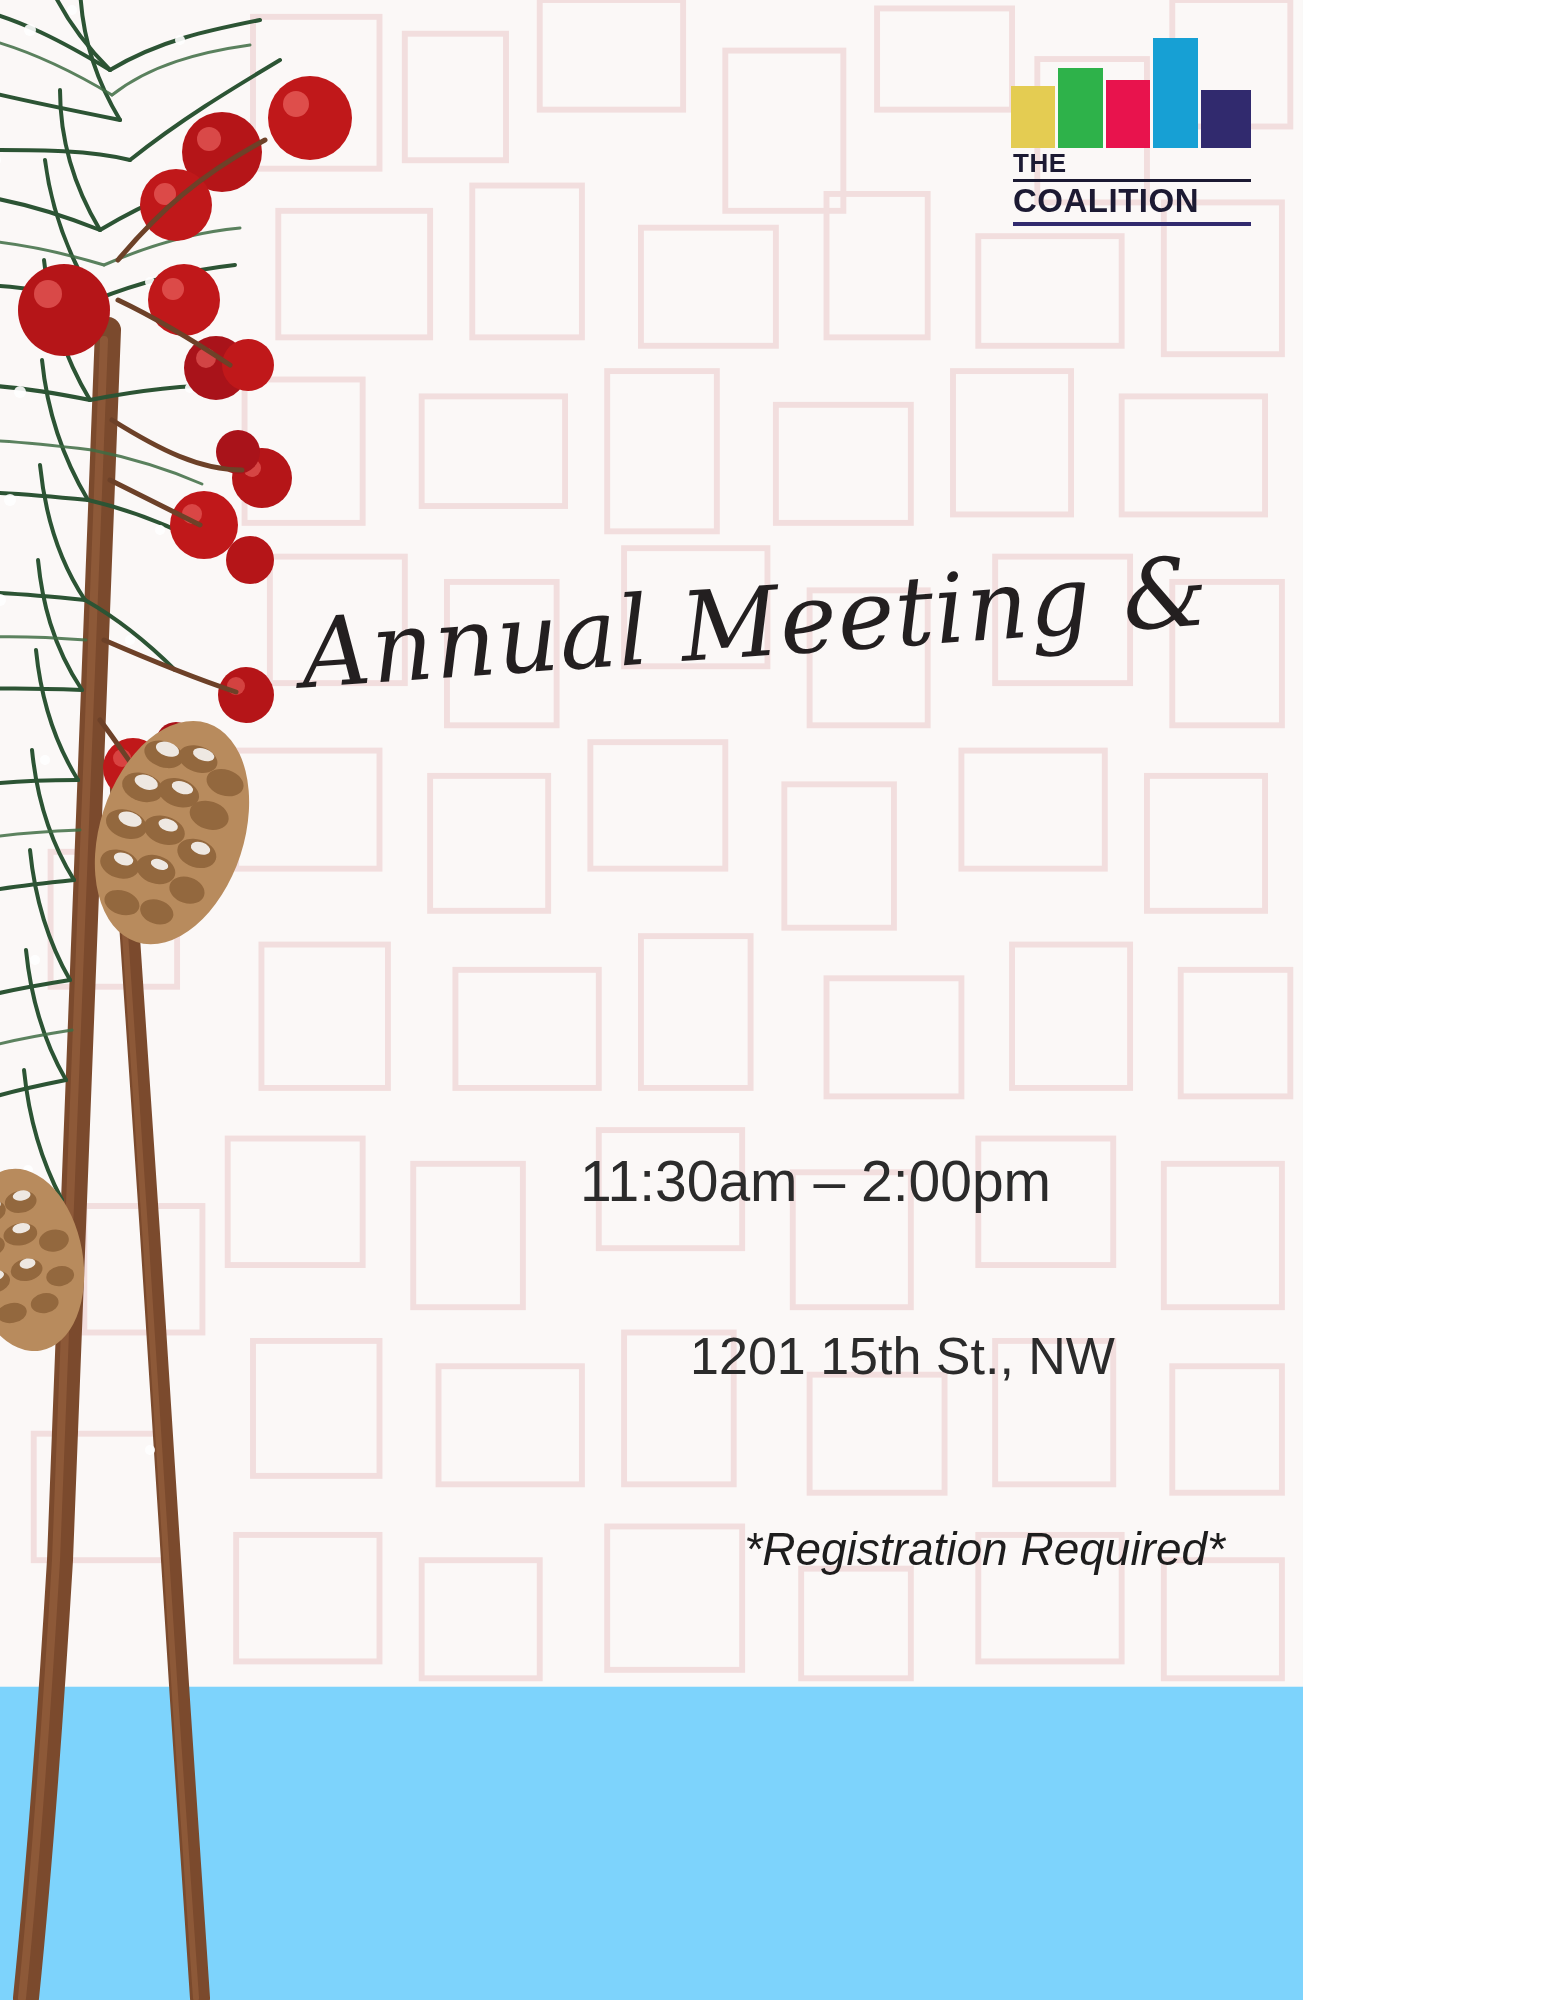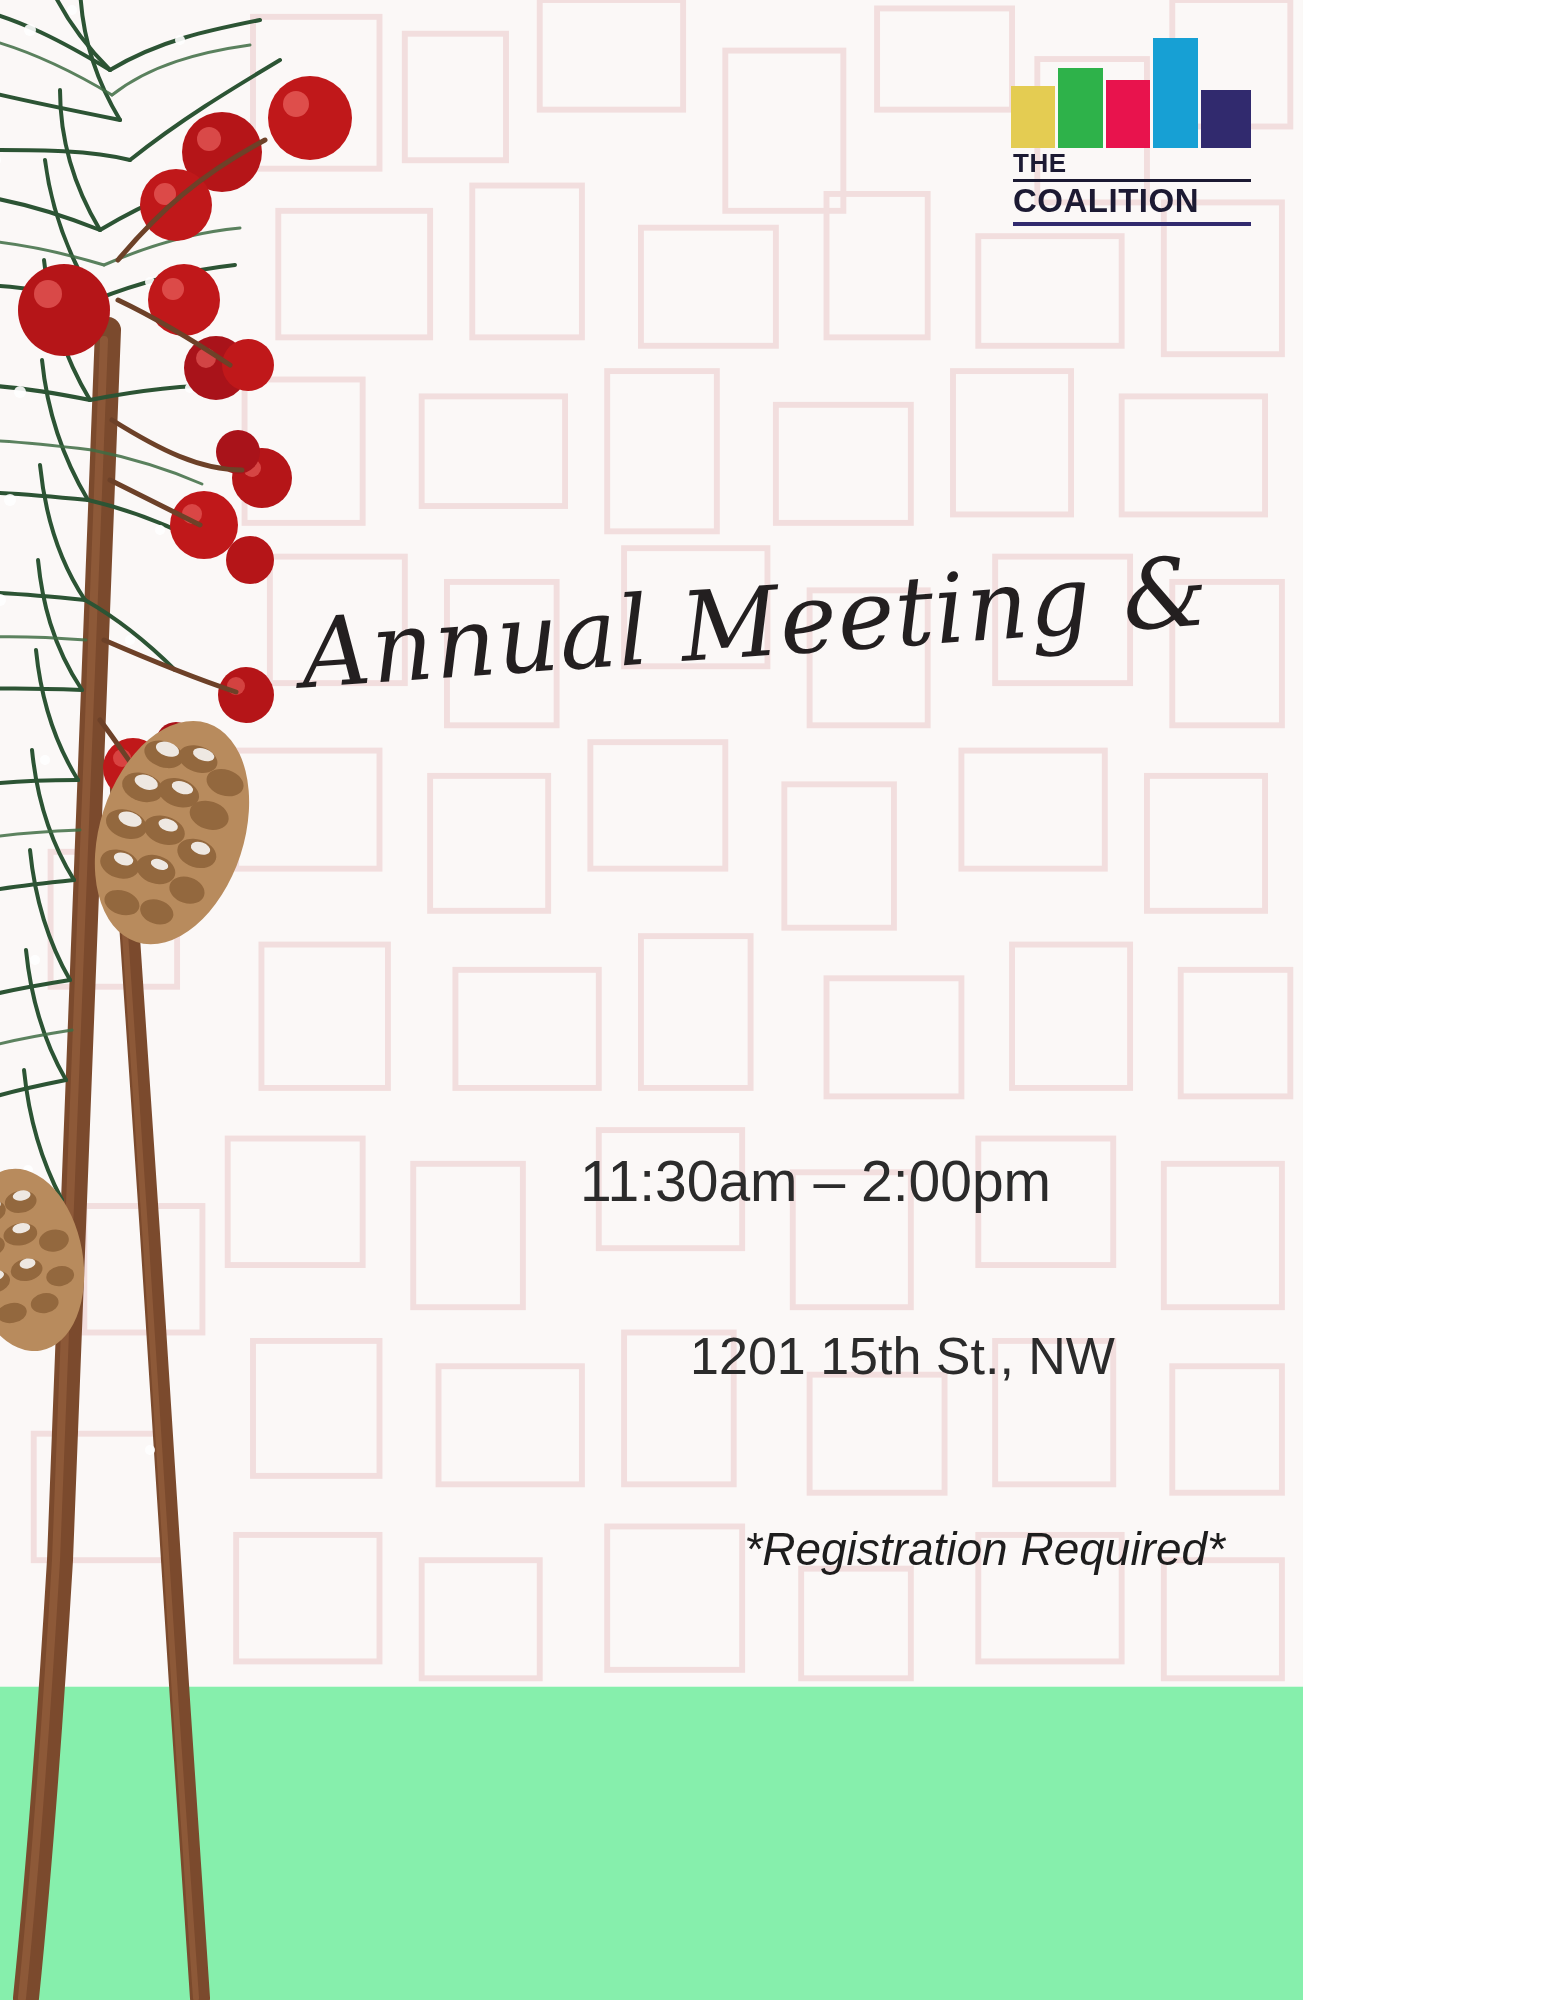--- a/index.html
+++ b/index.html
@@ -9,21 +9,21 @@
     height: 2000px;
     overflow: hidden;
     background: #ffffff;
     font-family: "Liberation Sans", sans-serif;
   }
 
   .flyer {
     position: relative;
     width: 1303px;
     height: 2000px;
-    background: #86efac;
+    background: #7dd3fc;
     overflow: hidden;
   }
 
   
   .bg-pattern {
     position: absolute;
     inset: 0;
     opacity: 1;
     z-index: 0;
   }

